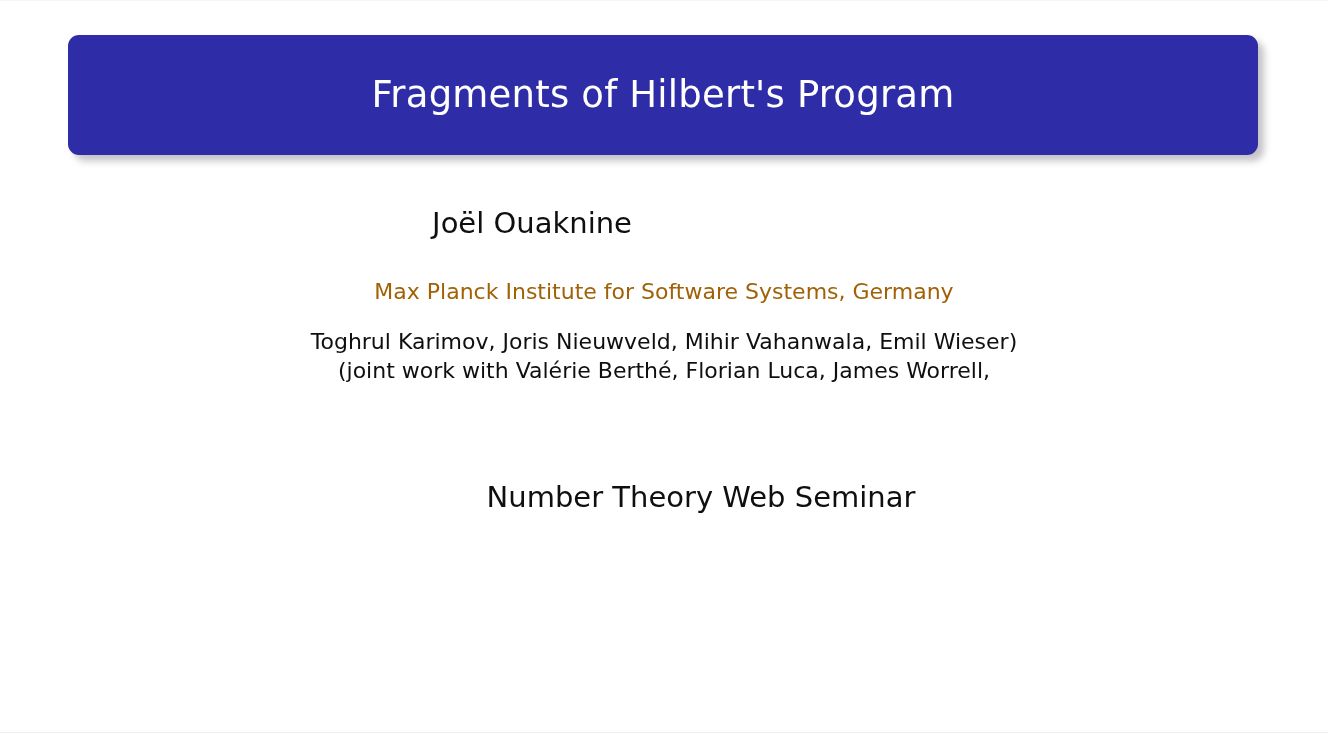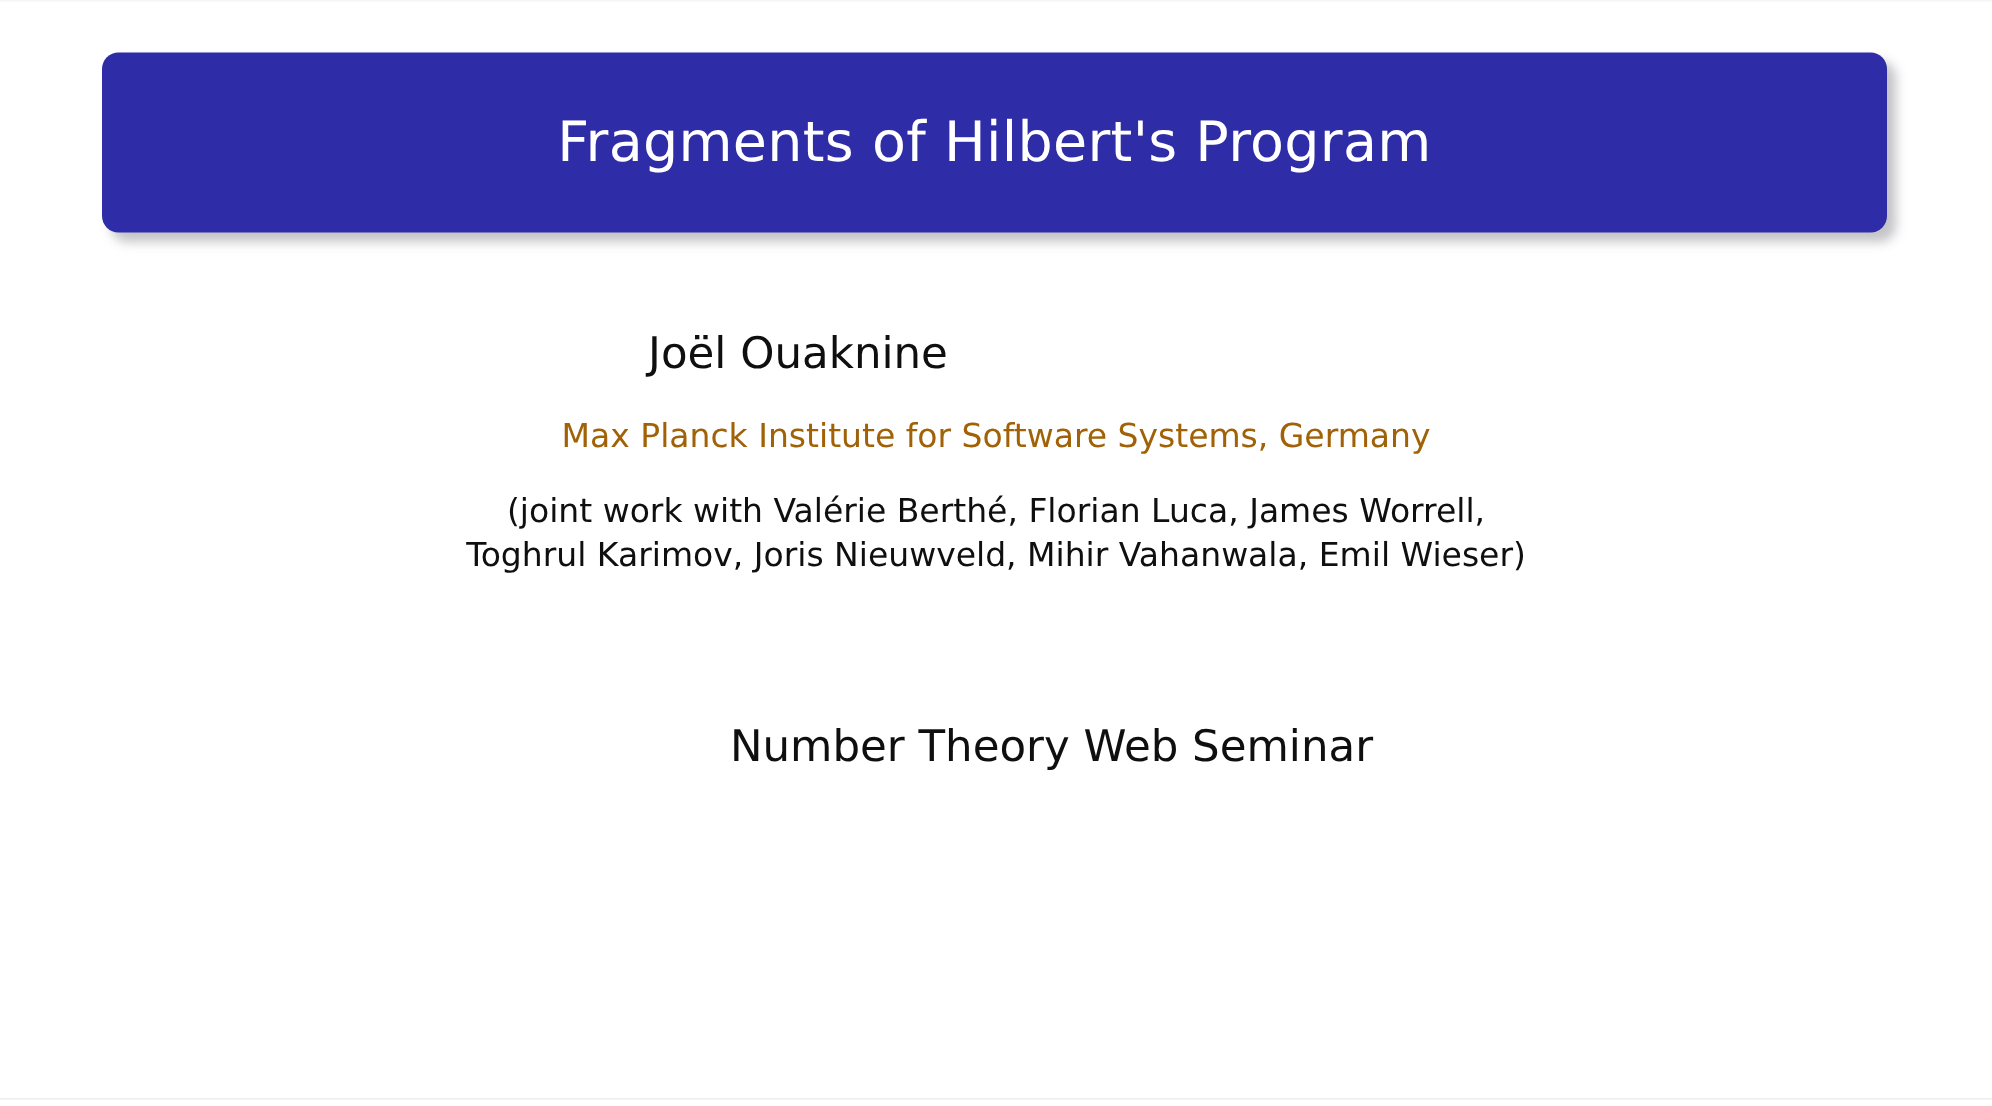--- a/index.html
+++ b/index.html
@@ -56,21 +56,21 @@
     font-weight: 400;
     letter-spacing: 0.2px;
     line-height: 1.1;
     text-align: center;
     white-space: nowrap;
   }
 
   
   .author {
     position: absolute;
-    left: 0; top: 217px;
+    left: 0; top: 205px;
     width: 1064px;
     text-align: center;
     font-size: 29px;
     color: #0f0f0f;
     line-height: 1.25;
   }
   .affiliation {
     position: absolute;
     left: 0; top: 278px;
     width: 1328px;
@@ -121,22 +121,22 @@
 
   <div class="title-bar">
     <div class="title-text">Fragments of Hilbert's Program</div>
   </div>
 
   <div class="author">Joël Ouaknine</div>
 
   <div class="affiliation">Max Planck Institute for Software Systems, Germany</div>
 
   <div class="joint-work">
+    <span class="jline">Toghrul Karimov, Joris Nieuwveld, Mihir Vahanwala, Emil Wieser)</span>
     <span class="jline">(joint work with Valérie Berthé, Florian Luca, James Worrell,</span>
-    <span class="jline">Toghrul Karimov, Joris Nieuwveld, Mihir Vahanwala, Emil Wieser)</span>
   </div>
 
   <div class="event">
     <span class="eline">Number Theory Web Seminar</span>
   </div>
 
   <div class="logo-row">
 
     
     

